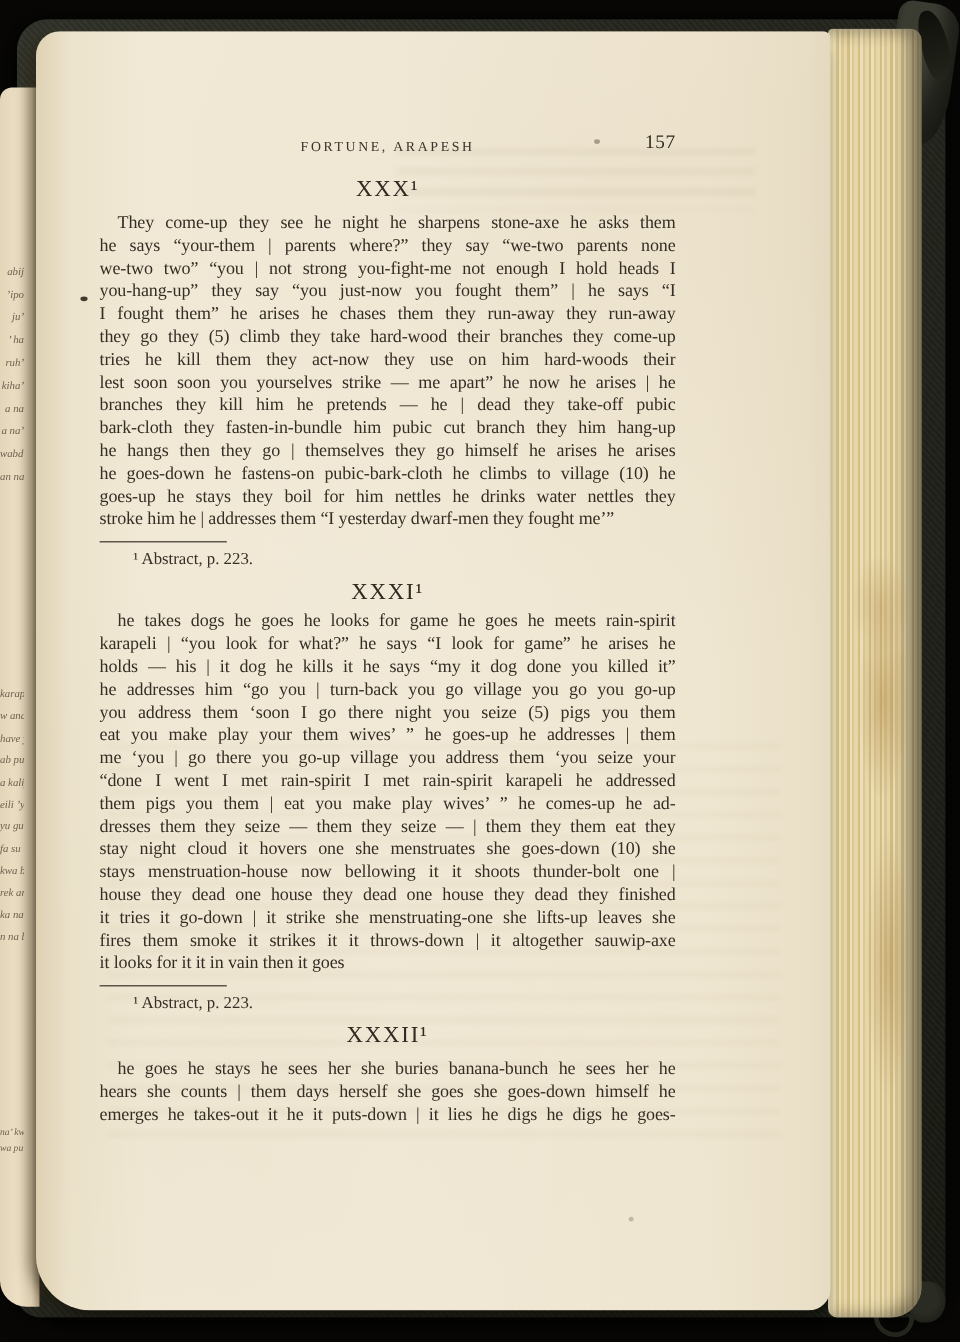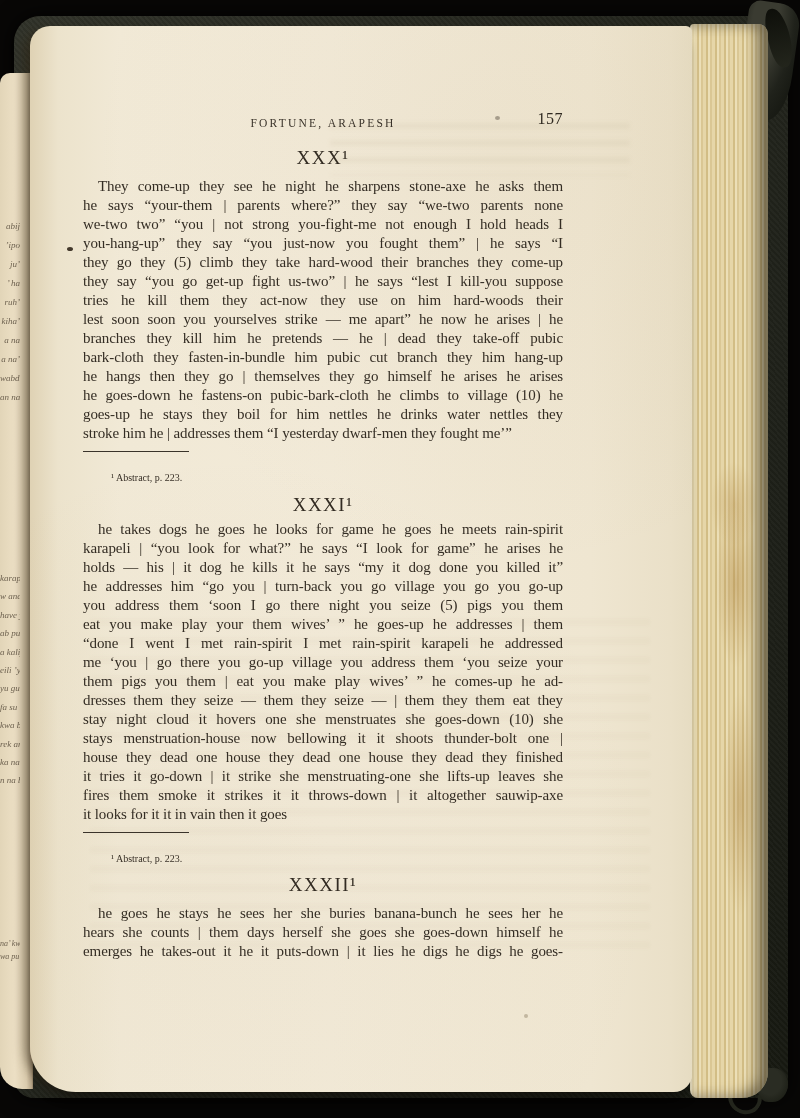--- a/index.html
+++ b/index.html
@@ -118,21 +118,21 @@
     letter-spacing:-0.1px;color:#342d24;
     text-align:justify;text-align-last:justify;
   }
   .para .line:first-child{text-indent:15px;}
   .para .line:last-child{text-align-last:left;}
   .para.cont .line:last-child{text-align-last:justify;}
   .fn-rule{
     width:106px;height:1px;background:#3a332a;margin-top:8px;
   }
   .footnote{
-    margin-top:18px;padding-left:28px;font-size:10px;line-height:16px;color:#372f26;
+    margin-top:7px;padding-left:28px;font-size:14px;line-height:16px;color:#372f26;
   }
 </style>
 </head>
 <body>
 
 <div class="scene">
 
   <div class="cover"></div>
   <div class="corner-wear-tr"></div>
   <div class="corner-thread"></div>
@@ -188,22 +188,22 @@
         <span class="pagenum">157</span>
       </div>
 
       <div class="sec">
         <div class="sec-head sh0">XXX¹</div>
         <div class="para p0">
             <div class="line">They come-up they see he night he sharpens stone-axe he asks them</div>
             <div class="line">he says “your-them | parents where?” they say “we-two parents none</div>
             <div class="line">we-two two” “you | not strong you-fight-me not enough I hold heads I</div>
             <div class="line">you-hang-up” they say “you just-now you fought them” | he says “I</div>
+            <div class="line">I fought them” he arises he chases them they run-away they run-away</div>
             <div class="line">they go they (5) climb they take hard-wood their branches they come-up</div>
-            <div class="line">they say “you go get-up fight us-two” | he says “lest I kill-you suppose</div>
             <div class="line">tries he kill them they act-now they use on him hard-woods their</div>
             <div class="line">lest soon soon you yourselves strike — me apart” he now he arises | he</div>
             <div class="line">branches they kill him he pretends — he | dead they take-off pubic</div>
             <div class="line">bark-cloth they fasten-in-bundle him pubic cut branch they him hang-up</div>
             <div class="line">he hangs then they go | themselves they go himself he arises he arises</div>
             <div class="line">he goes-down he fastens-on pubic-bark-cloth he climbs to village (10) he</div>
             <div class="line">goes-up he stays they boil for him nettles he drinks water nettles they</div>
             <div class="line">stroke him he | addresses them “I yesterday dwarf-men they fought me’”</div>
           </div>
         <div class="fn-rule"></div>
@@ -212,22 +212,22 @@
 
       <div class="sec">
         <div class="sec-head sh1">XXXI¹</div>
         <div class="para p1">
             <div class="line">he takes dogs he goes he looks for game he goes he meets rain-spirit</div>
             <div class="line">karapeli | “you look for what?” he says “I look for game” he arises he</div>
             <div class="line">holds — his | it dog he kills it he says “my it dog done you killed it”</div>
             <div class="line">he addresses him “go you | turn-back you go village you go you go-up</div>
             <div class="line">you address them ‘soon I go there night you seize (5) pigs you them</div>
             <div class="line">eat you make play your them wives’ ” he goes-up he addresses | them</div>
+            <div class="line">me ‘you | go there you go-up village you address them ‘you seize your</div>
             <div class="line">“done I went I met rain-spirit I met rain-spirit karapeli he addressed</div>
-            <div class="line">me ‘you | go there you go-up village you address them ‘you seize your</div>
             <div class="line">them pigs you them | eat you make play wives’ ” he comes-up he ad-</div>
             <div class="line">dresses them they seize — them they seize — | them they them eat they</div>
             <div class="line">stay night cloud it hovers one she menstruates she goes-down (10) she</div>
             <div class="line">stays menstruation-house now bellowing it it shoots thunder-bolt one |</div>
             <div class="line">house they dead one house they dead one house they dead they finished</div>
             <div class="line">it tries it go-down | it strike she menstruating-one she lifts-up leaves she</div>
             <div class="line">fires them smoke it strikes it it throws-down | it altogether sauwip-axe</div>
             <div class="line">it looks for it it in vain then it goes</div>
           </div>
         <div class="fn-rule"></div>

